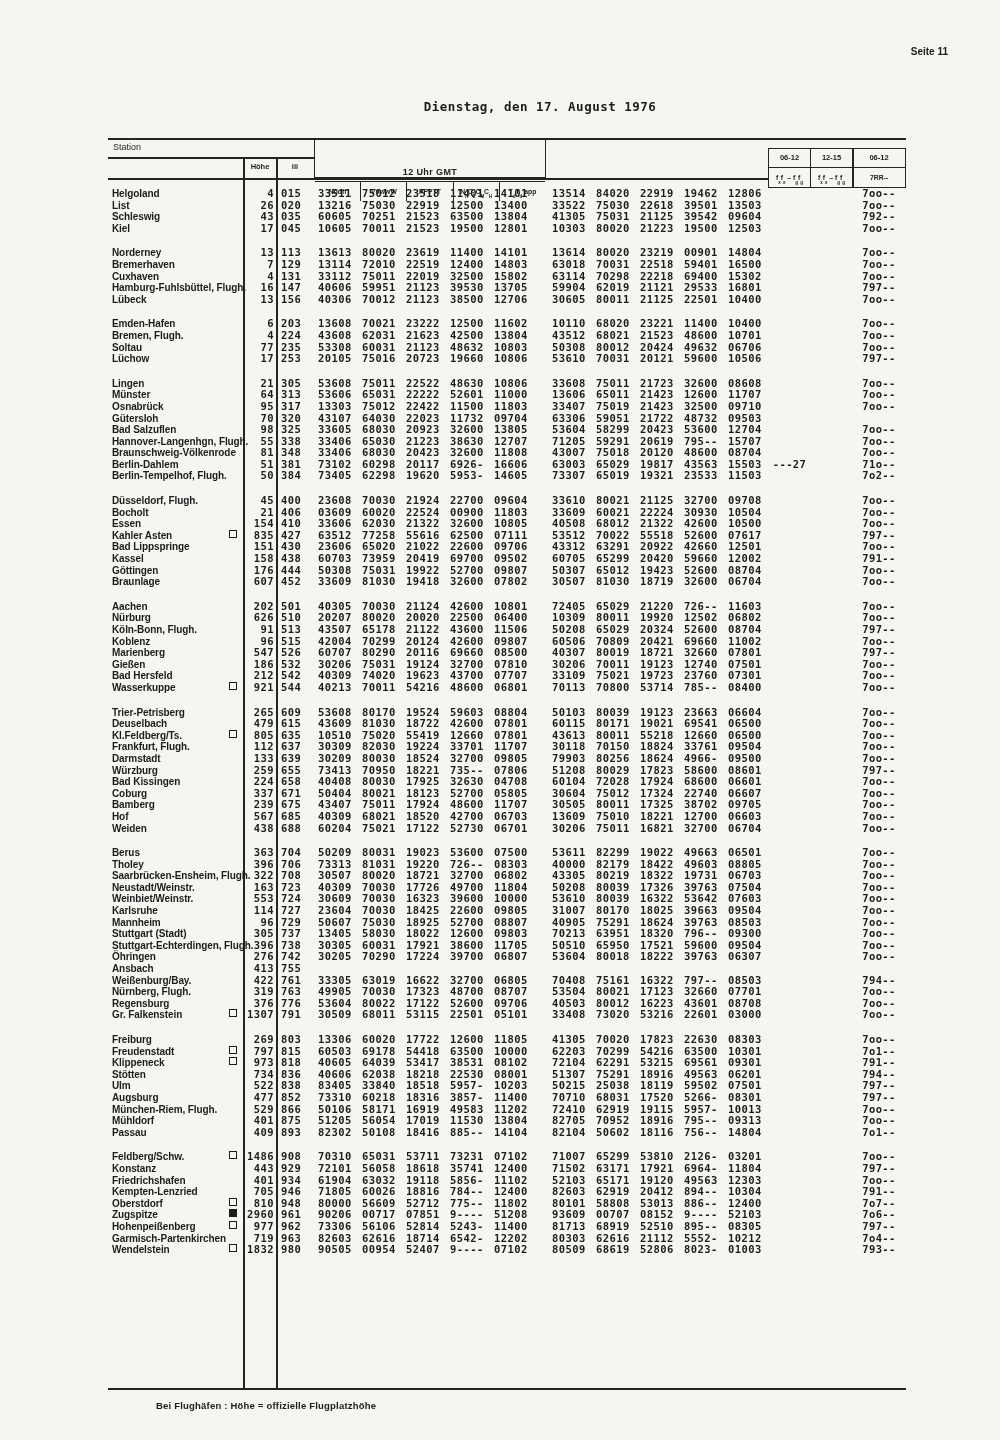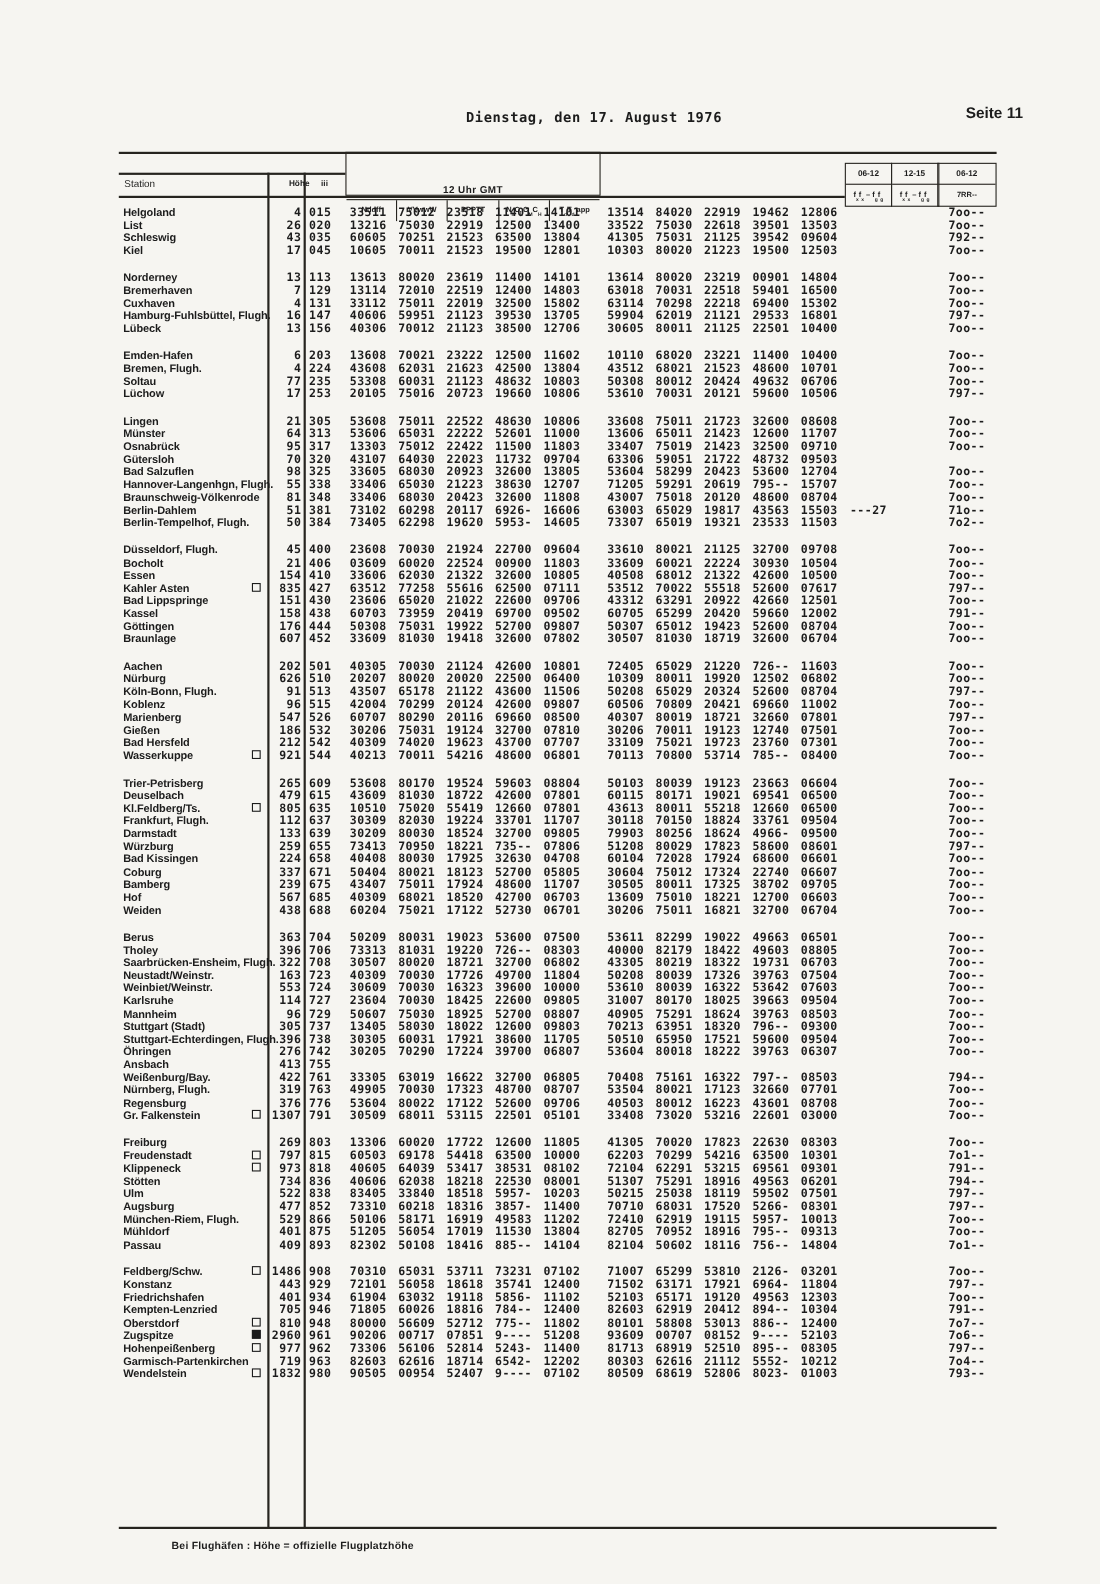--- a/index.html
+++ b/index.html
@@ -1,32 +1,32 @@
 <!DOCTYPE html>
 <html><head>
 <meta charset="utf-8">
 <style>
   html,body{margin:0;padding:0;}
   .page{position:relative;width:1000px;height:1440px;background:#f6f5f1;overflow:hidden;
         color:#1c1c1c;font-family:"Liberation Sans",sans-serif;}
-  .seite{position:absolute;top:46px;right:70px;font-size:14px;font-weight:700;margin-top:48px;}
+  .seite{position:absolute;top:46px;right:52px;font-size:10px;font-weight:700;}
   .title{position:absolute;top:99px;left:160px;width:760px;text-align:center;
          font-family:"DejaVu Sans Mono",monospace;font-size:12.5px;font-weight:700;letter-spacing:.5px;}
   .tbl{position:absolute;left:108px;top:138px;width:798px;height:1260px;}
   .hl{position:absolute;background:#26241f;height:2px;}
   .hl.top{left:0;top:0;width:798px;}
   .hl.bot{left:0;top:1250px;width:798px;}
   .hl.hdrbot{left:0;top:40px;width:660px;}
   .hl.hdrmid{left:0;top:19px;width:206px;}
   .vl{position:absolute;background:#26241f;width:1.5px;top:19px;height:1232px;}
   .vl.v1{left:135px;} .vl.v2{left:168px;}
   
-  .stlab{position:absolute;left:5px;top:4px;font-size:9px;font-weight:400;color:#2a2a28;margin-top:20px;}
+  .stlab{position:absolute;left:5px;top:4px;font-size:9px;font-weight:400;color:#2a2a28;}
   .hlab{position:absolute;top:24px;font-size:7.5px;font-weight:700;text-align:center;}
-  .hlab.hoehe{left:148px;width:32px;} .hlab.iii{left:168px;width:38px;}
+  .hlab.hoehe{left:136px;width:32px;} .hlab.iii{left:168px;width:38px;}
   .gbox{position:absolute;top:0;height:40px;border:1.6px solid #26241f;box-sizing:border-box;background:transparent;}
   .gbox .glab{height:18px;line-height:18px;text-align:center;font-size:9px;font-weight:700;
               border-bottom:1.6px solid #26241f;letter-spacing:.4px;margin-top:24px;}
   .gbox .cells{display:flex;height:19px;}
   .gbox .cells div{flex:1;border-right:1.4px solid #26241f;font-size:6.8px;font-weight:700;
                    text-align:center;line-height:19px;white-space:nowrap;overflow:visible;}
   .gbox .cells div:last-child{border-right:none;}
   .boxA{left:206px;width:232px;} .boxB{left:440px;width:218px;}
   .rbox{position:absolute;top:10px;height:40px;border:1.6px solid #26241f;box-sizing:border-box;}
   .rbox .glab{height:18px;line-height:18px;text-align:center;font-size:7.5px;font-weight:700;border-bottom:1.6px solid #26241f;}

